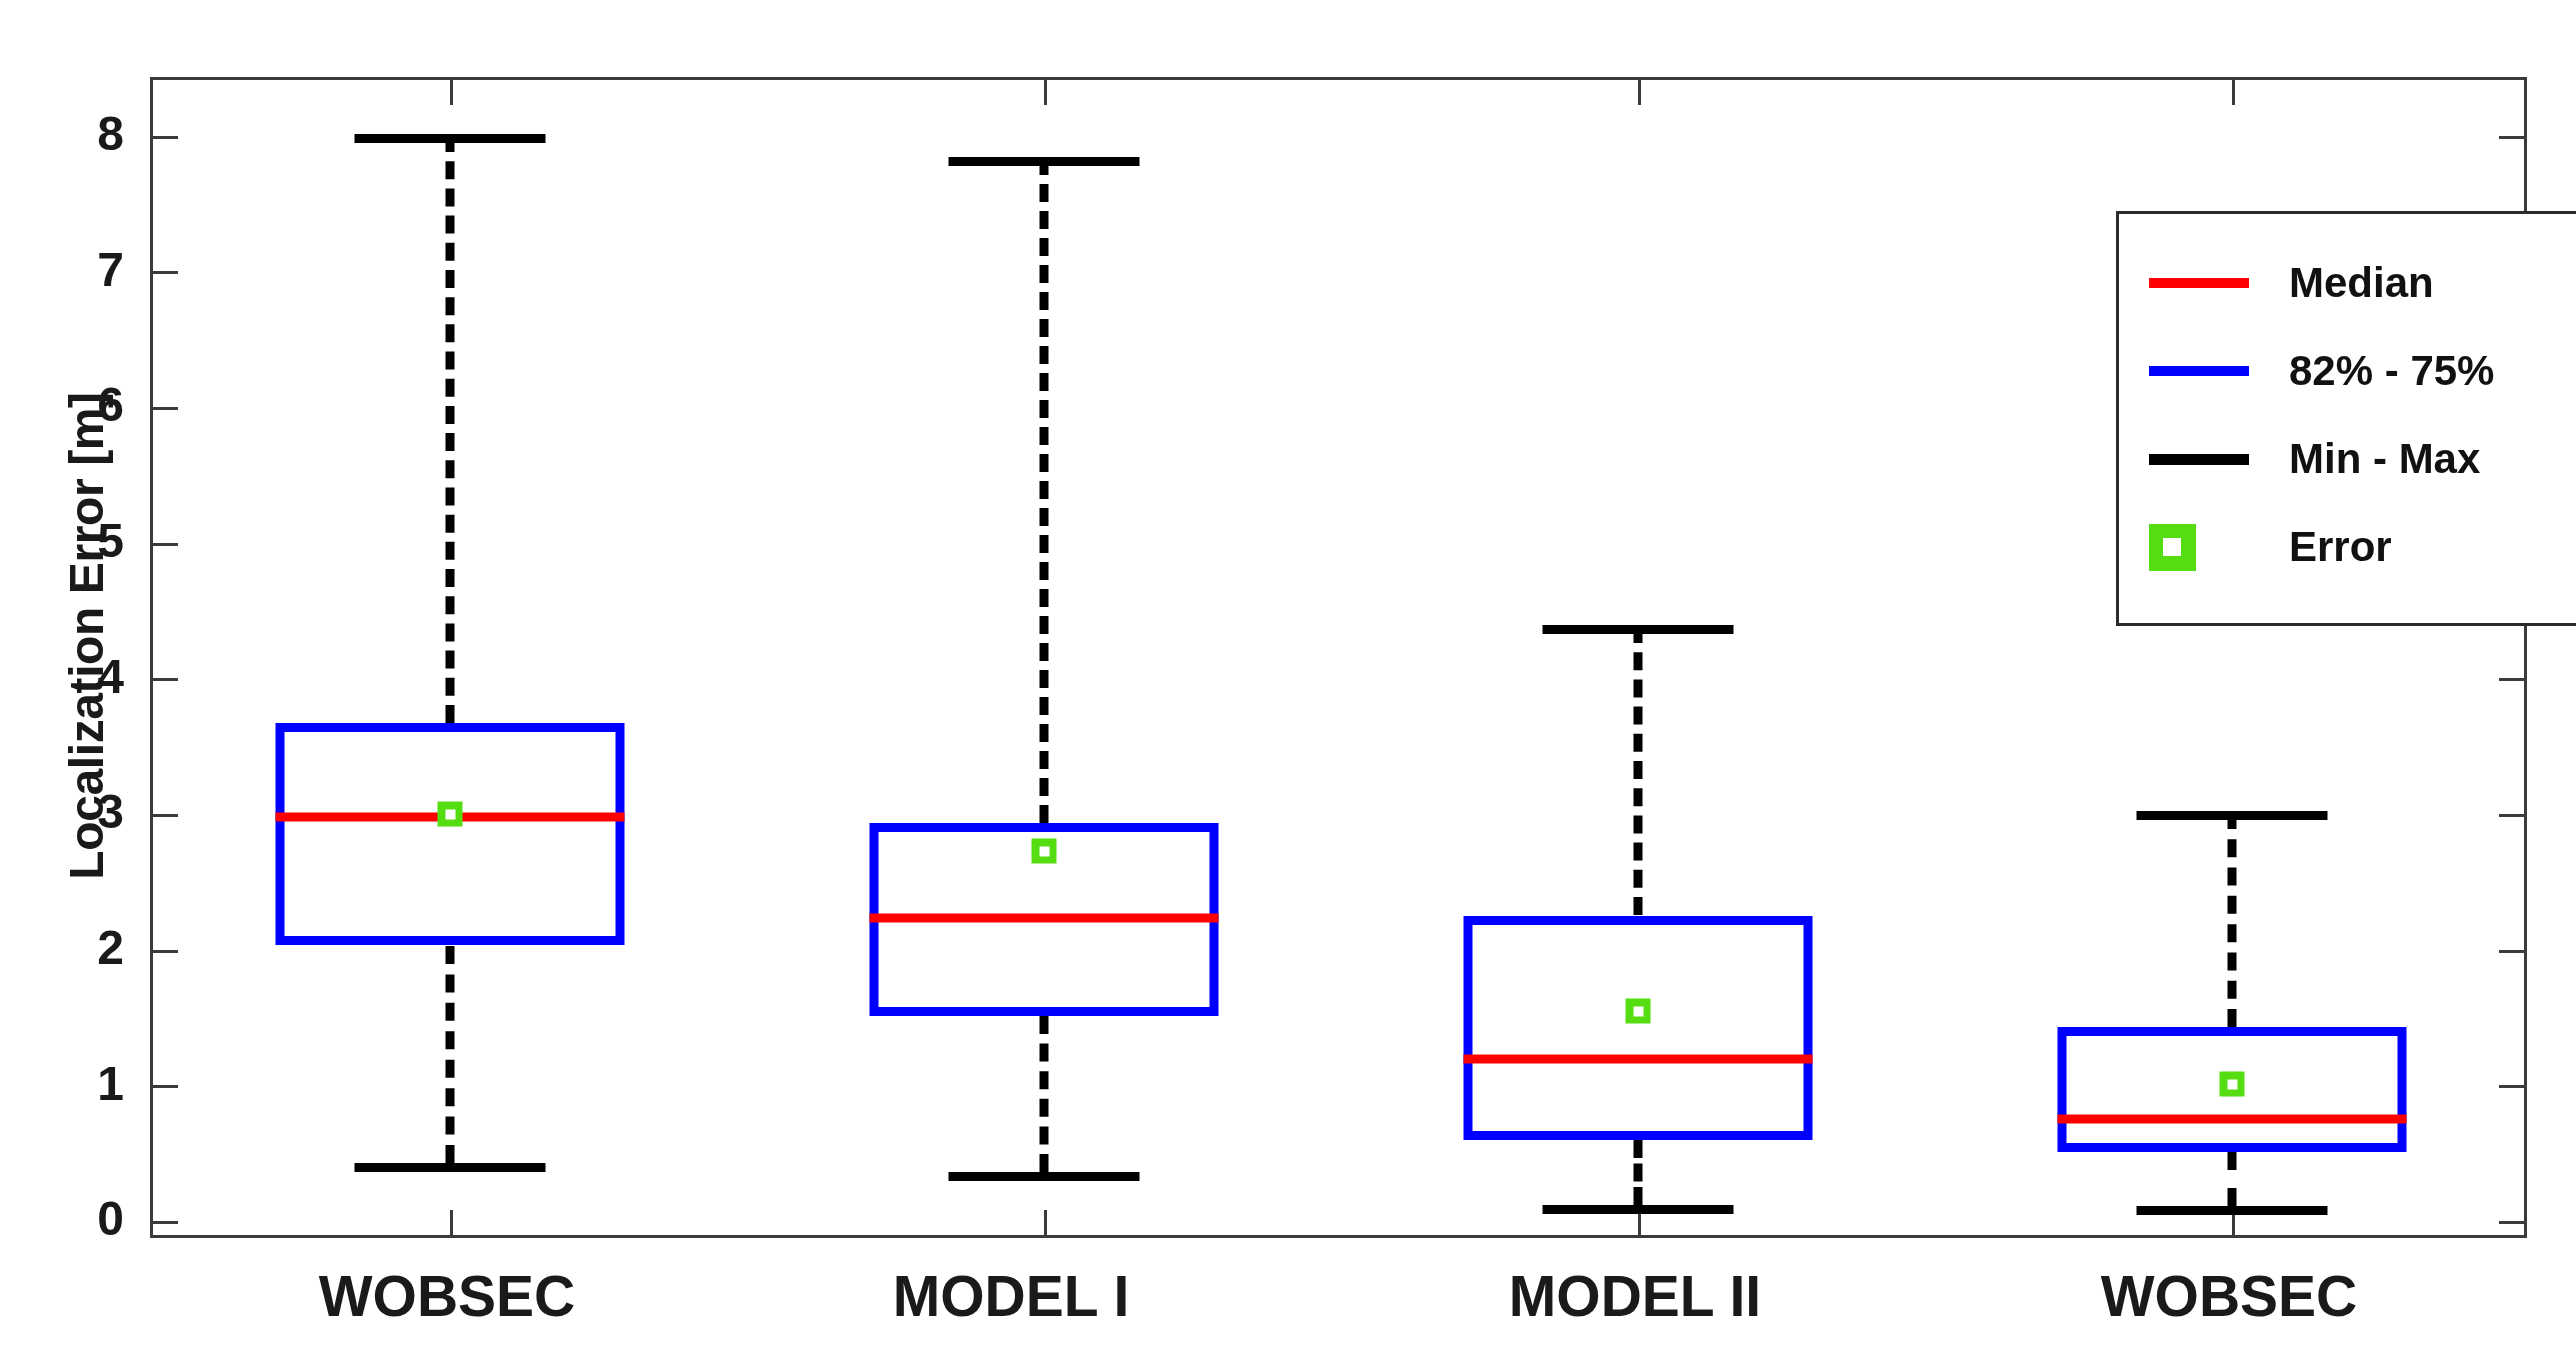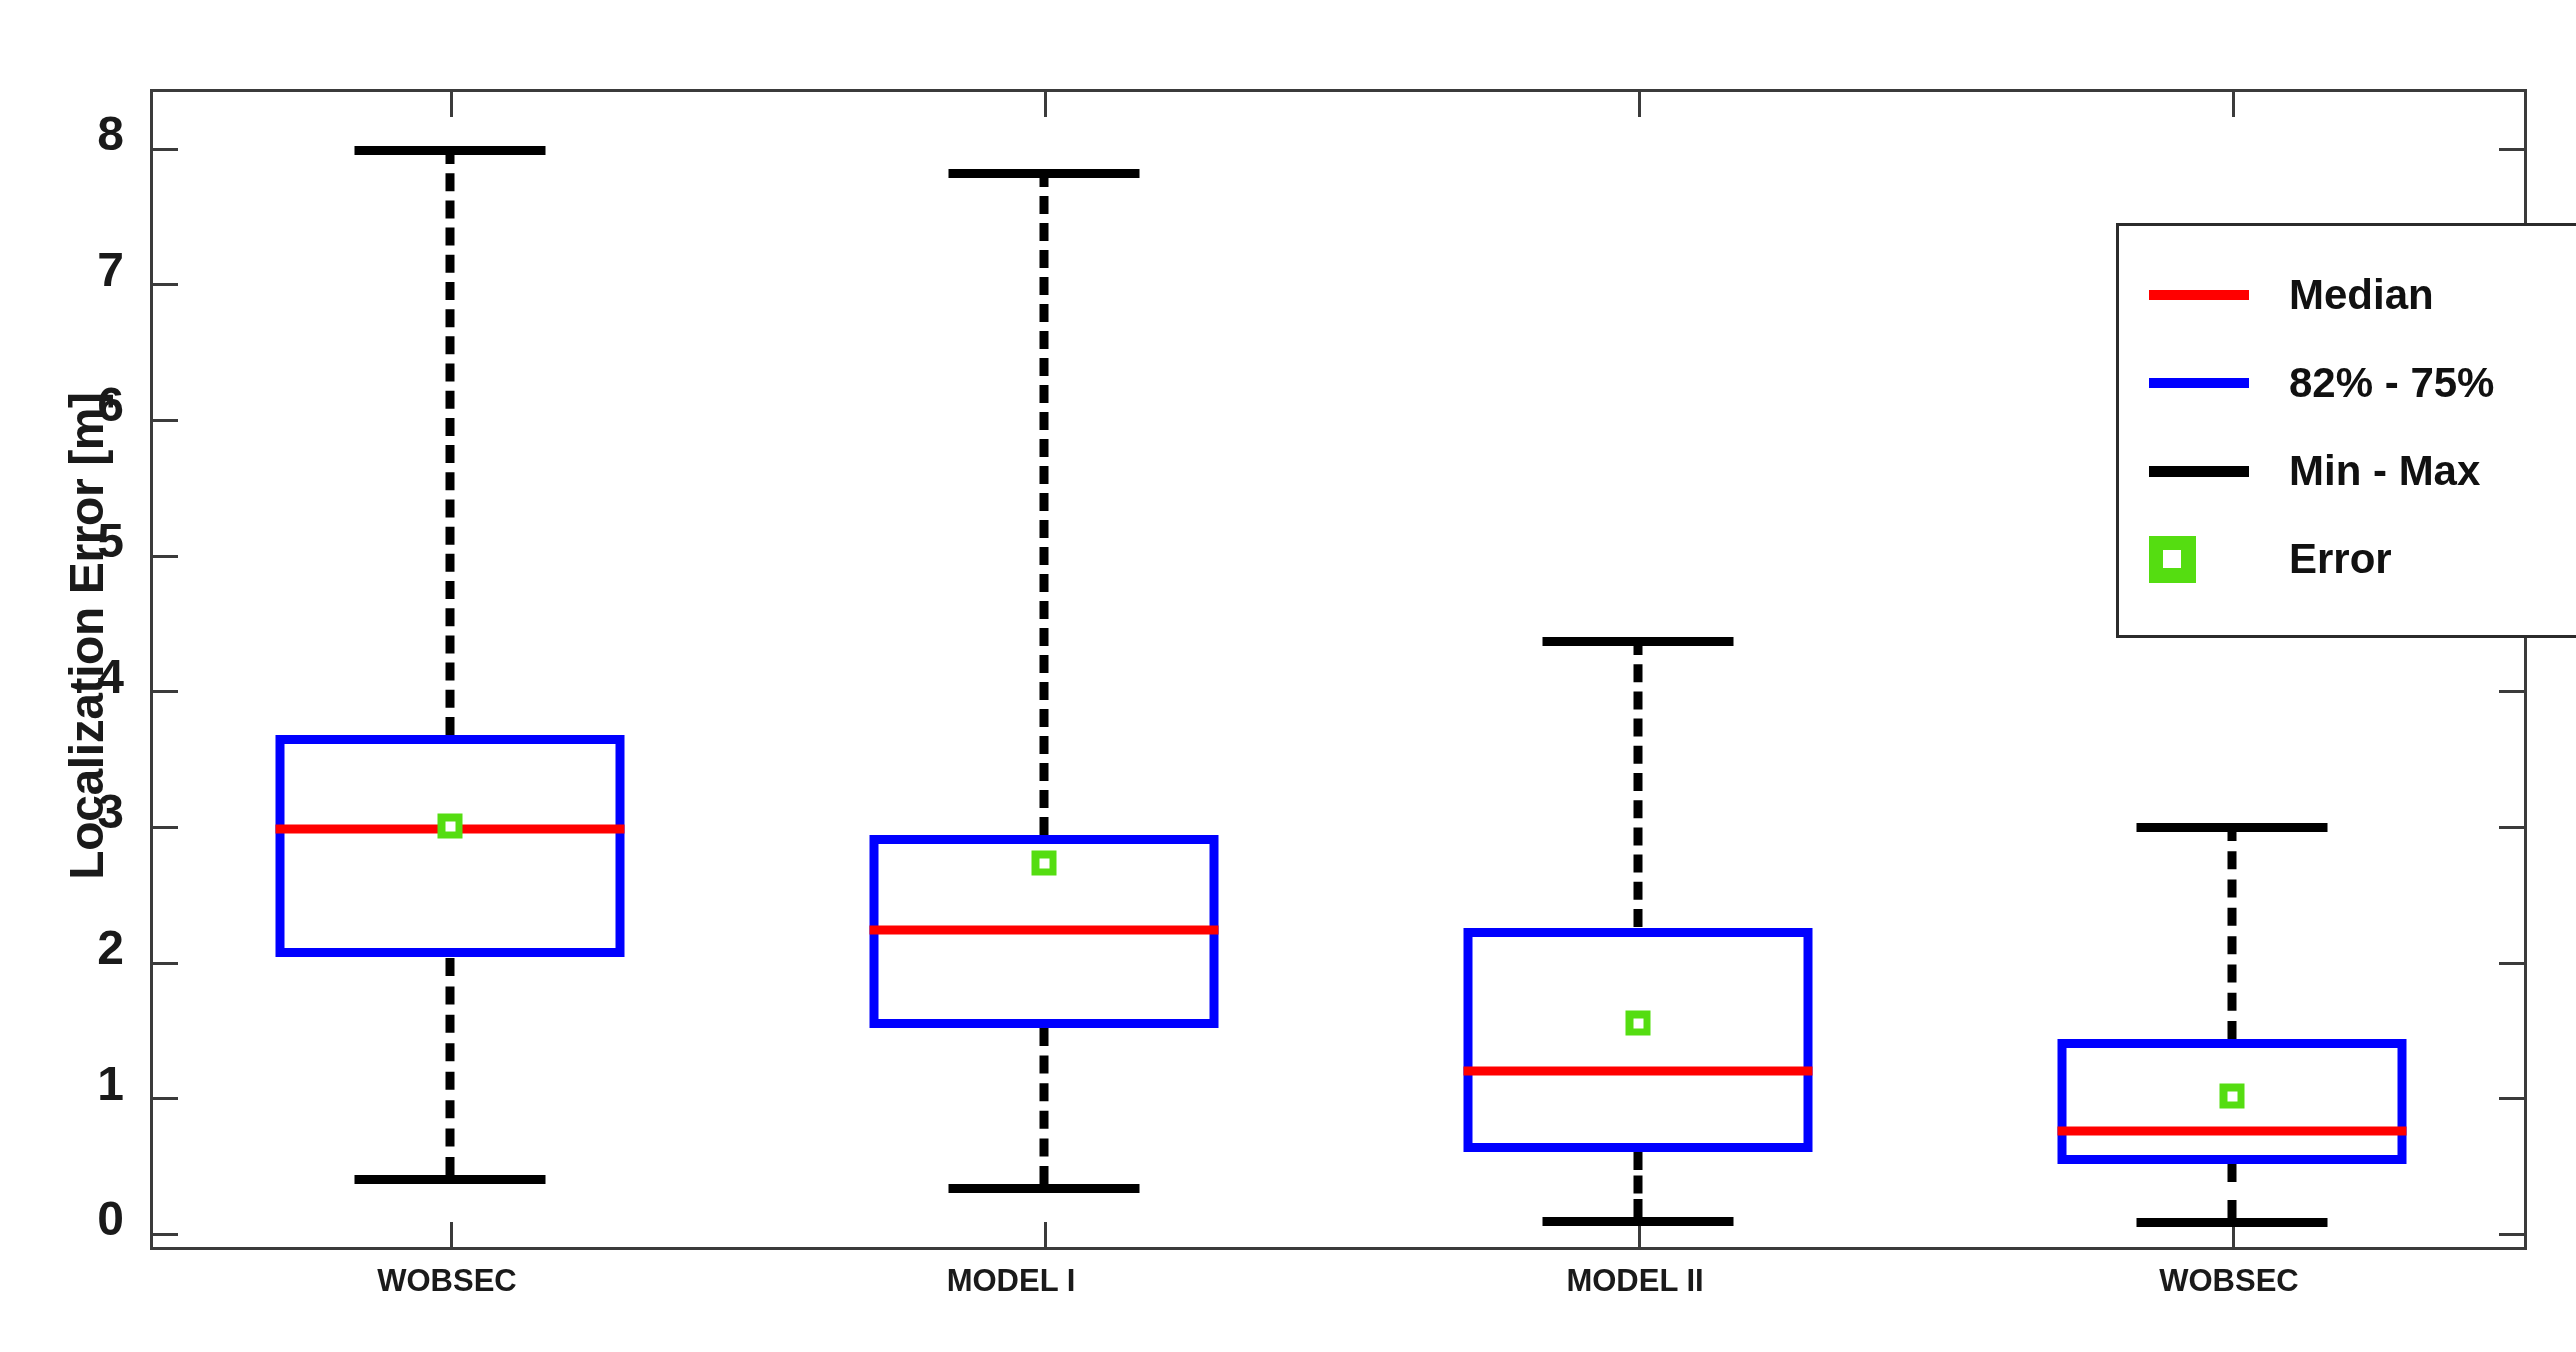--- a/index.html
+++ b/index.html
@@ -46,21 +46,20 @@
   
   #plot {
     position: absolute;
     left: 150px;
     top: 77px;
     width: 2377px;
     height: 1161px;
     border: 3.3px solid #3b3b3b;
     box-sizing: border-box;
     background: #ffffff;
-    margin-top: 12px;
   }
 
   .ytick {
     position: absolute;
     left: 0px;
     width: 25px;
     height: 0;
     border-top: 3.3px solid #3b3b3b;
   }
   .ytick.right {
@@ -89,21 +88,21 @@
   .xtick.top {
     bottom: auto;
     top: 0px;
   }
 
   .xtl {
     position: absolute;
     top: 1263px;
     width: 465px;
     text-align: center;
-    font-size: 31px;
+    font-size: 57px;
     font-weight: bold;
     color: #1a1a1a;
     transform: translateX(-50%);
   }
 
   
   .whisker-line {
     position: absolute;
     width: 0;
     border-left: 9.1px dashed #000000;

